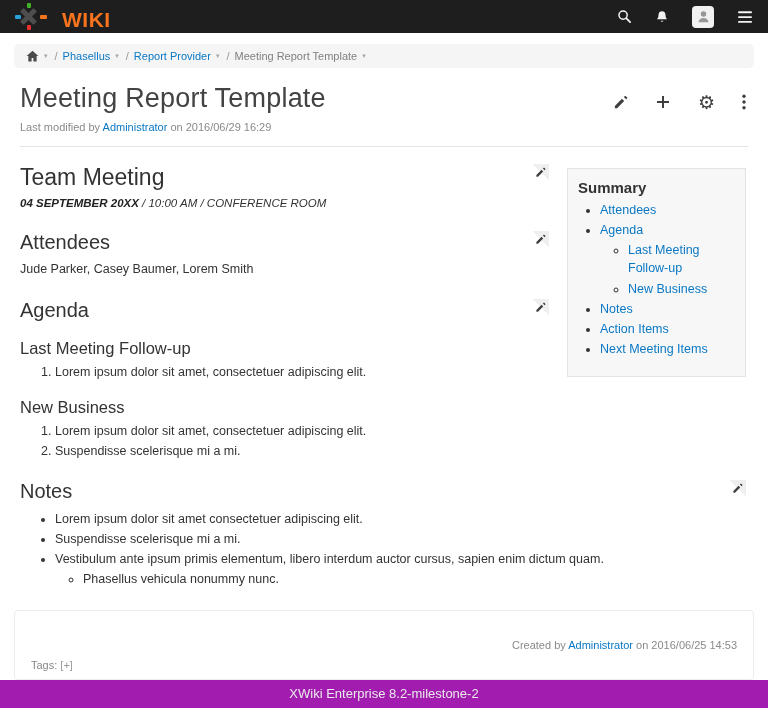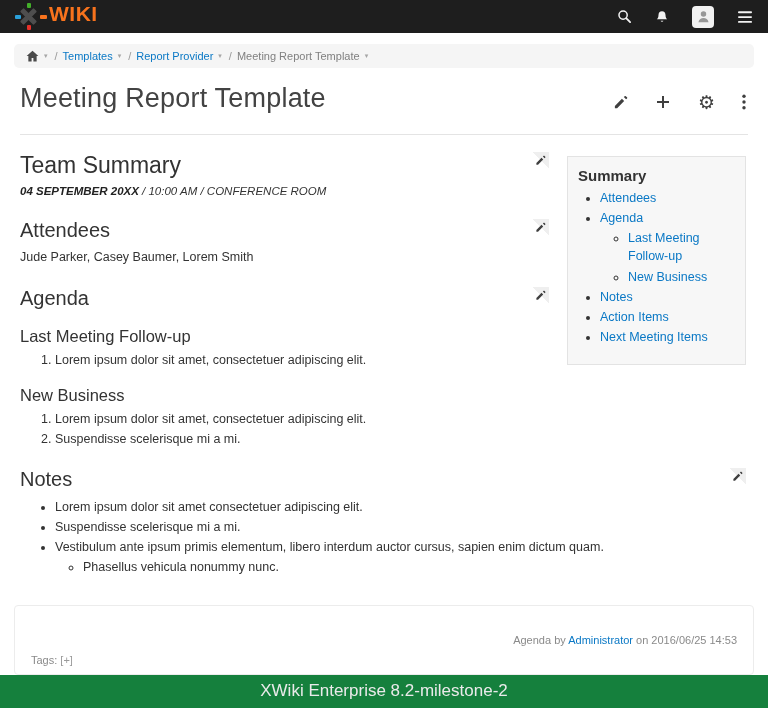--- a/index.html
+++ b/index.html
@@ -3,21 +3,21 @@
 <meta charset="utf-8">
 <style>
   * { box-sizing: border-box; }
   html, body { margin:0; padding:0; background:#fff; }
   body { width:768px; font-family:"Liberation Sans","DejaVu Sans",sans-serif; color:#333; }
   a { text-decoration:none; }
   .page { width:768px; height:708px; display:flex; flex-direction:column; overflow:hidden; background:#fff; }
 
   
   .topbar { flex:0 0 auto; height:33px; background:#1e1e1e; display:flex; align-items:center; padding:0 15px; }
-  .logo { display:flex; align-items:flex-start; cursor:pointer; }
+  .logo { display:flex; align-items:flex-end; cursor:pointer;gap:13px; }
   .logo-x { position:relative; width:27px; height:27px; }
   .xbar { position:absolute; left:11px; top:4px; width:5px; height:19px; background:#4e4e4e; border-radius:1px; }
   .xbar.a { transform:rotate(45deg); }
   .xbar.b { transform:rotate(-45deg); }
   .tick { position:absolute; border-radius:1px; }
   .tick.blue   { left:0;  top:12px; width:6px; height:4px; background:#2a9fd8; }
   .tick.green  { left:12px; top:0;  width:4px; height:5px; background:#43b02a; }
   .tick.red    { left:12px; bottom:0; width:4px; height:5px; background:#e8312a; }
   .tick.orange { right:-5px; top:12px; width:7px; height:4px; background:#f8731d; }
   .logo-text { color:#f8731d; font-size:21px; font-weight:700; letter-spacing:.5px; margin-left:7px; line-height:1; }
@@ -63,21 +63,21 @@
   .content li { margin:2px 0; line-height:1.45; }
   .content ul.sub { list-style:circle; padding-left:28px; margin:1px 0 0; }
 
   .sec-pencil { float:right; width:17px; height:17px; margin-left:10px; background:linear-gradient(45deg, transparent 52%, #efefef 52%); display:flex; align-items:center; justify-content:center; cursor:pointer; border:none; padding:0; }
 
   
   .docinfo { flex:0 0 auto; margin:12px 14px 0; border:1px solid #ececec; border-radius:4px; padding:8px 16px; font-size:11px; color:#8a8a8a; display:flex; align-items:center; }
   .tags { flex:1;margin-top:40px; }
   .tags a { color:#9a9a9a; }
   .created a { color:#0a78c5; }
-  .bottombar { flex:0 0 auto; margin-top:auto; background:#15803d; color:#eaeaea; text-align:center; font-size:17px; padding:6px 0 7px; }
+  .bottombar { flex:0 0 auto; margin-top:auto; background:#a21caf; color:#eaeaea; text-align:center; font-size:13px; padding:6px 0 7px; }
 </style>
 </head>
 <body>
 
 <div class="page">
 
   <header class="topbar">
     <div class="logo">
       <span class="logo-x">
         <span class="xbar a"></span>
@@ -121,33 +121,36 @@
   </header>
 
   <nav class="breadcrumb">
     <span class="crumb-home">
       <svg viewBox="0 0 16 16" width="13" height="13">
           <path d="M8 1 .8 7.3h2.1v7h4v-4.5h2.2v4.5h4v-7h2.1z" fill="#4a4a4a"></path>
         </svg>
     </span>
     <span class="caret">▾</span>
     <span class="sep">/</span>
-    <a href="#" class="crumb-link">Templates</a>
+    <a href="#" class="crumb-link">Phasellus</a>
     <span class="caret">▾</span>
     <span class="sep">/</span>
     <a href="#" class="crumb-link">Report Provider</a>
     <span class="caret">▾</span>
     <span class="sep">/</span>
     <span class="crumb-current">Meeting Report Template</span>
     <span class="caret">▾</span>
   </nav>
 
   <div class="header">
     <div class="header-left">
       <h1 class="page-title">Meeting Report Template</h1>
+      <div class="modified">
+        <span>Last modified by </span><a href="#">Administrator</a><span> on 2016/06/29 16:29</span>
+      </div>
     </div>
     <div class="header-actions">
       <button class="action-btn" title="Edit">
         <svg viewBox="0 0 16 16" width="15" height="15">
             <path d="M2 11.6V14h2.4l7.5-7.5-2.4-2.4zM13.9 4.6 11.5 2.2l1-1c.3-.3.8-.3 1.1 0L15 2.5c.3.3.3.8 0 1.1z" fill="#3f3f3f"></path>
           </svg>
       </button>
       <button class="action-btn" title="Create">
         <svg viewBox="0 0 16 16" width="16" height="16">
             <path d="M7 2h2v5h5v2H9v5H7V9H2V7h5z" fill="#3f3f3f"></path>
@@ -180,21 +183,21 @@
           <li><a href="#">Notes</a></li>
           <li><a href="#">Action Items</a></li>
           <li><a href="#">Next Meeting Items</a></li>
         </ul>
     </aside>
 
     <h1 class="doc-h1"><button class="sec-pencil" title="Edit section">
           <svg viewBox="0 0 16 16" width="11" height="11">
             <path d="M2 11.6V14h2.4l7.5-7.5-2.4-2.4zM13.9 4.6 11.5 2.2l1-1c.3-.3.8-.3 1.1 0L15 2.5c.3.3.3.8 0 1.1z" fill="#3f3f3f"></path>
           </svg>
-        </button><span>Team Summary</span></h1>
+        </button><span>Team Meeting</span></h1>
     <p class="doc-meta"><b>04 SEPTEMBER 20XX</b><span> / 10:00 AM / CONFERENCE ROOM</span></p>
 
     <h2 class="doc-h2"><button class="sec-pencil" title="Edit section">
           <svg viewBox="0 0 16 16" width="11" height="11">
             <path d="M2 11.6V14h2.4l7.5-7.5-2.4-2.4zM13.9 4.6 11.5 2.2l1-1c.3-.3.8-.3 1.1 0L15 2.5c.3.3.3.8 0 1.1z" fill="#3f3f3f"></path>
           </svg>
         </button><span>Attendees</span></h2>
     <p>Jude Parker, Casey Baumer, Lorem Smith</p>
 
     <h2 class="doc-h2"><button class="sec-pencil" title="Edit section">
@@ -237,19 +240,19 @@
       </ol>
 
   </main>
 
   <footer class="docinfo">
     <div class="tags">
       <span>Tags:</span>
       <a href="#">[+]</a>
     </div>
     <div class="created">
-      <span>Agenda by </span><a href="#">Administrator</a><span> on 2016/06/25 14:53</span>
+      <span>Created by </span><a href="#">Administrator</a><span> on 2016/06/25 14:53</span>
     </div>
   </footer>
 
   <div class="bottombar">XWiki Enterprise 8.2-milestone-2</div>
 
 </div>
 
 </body></html>

